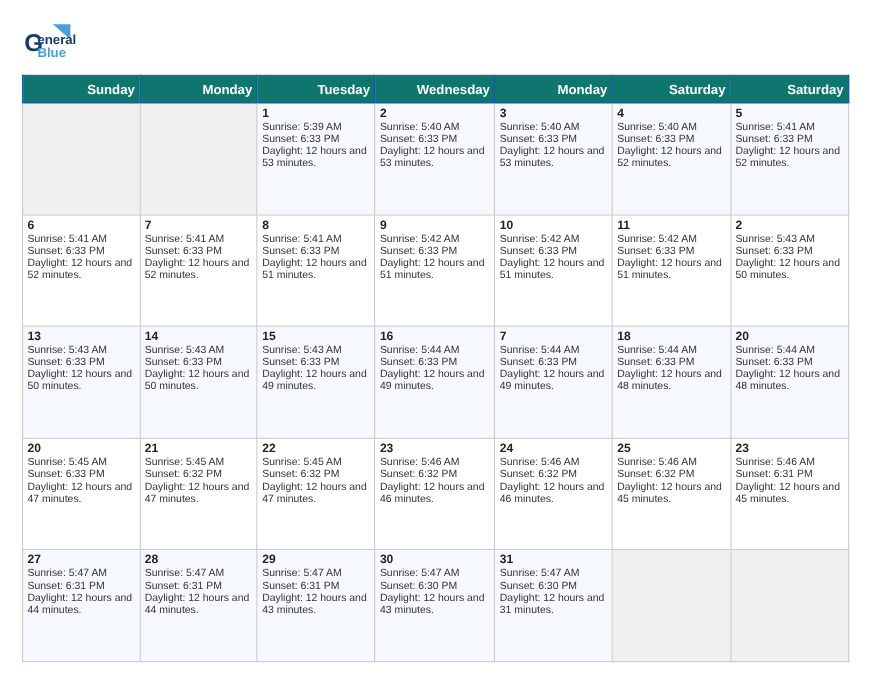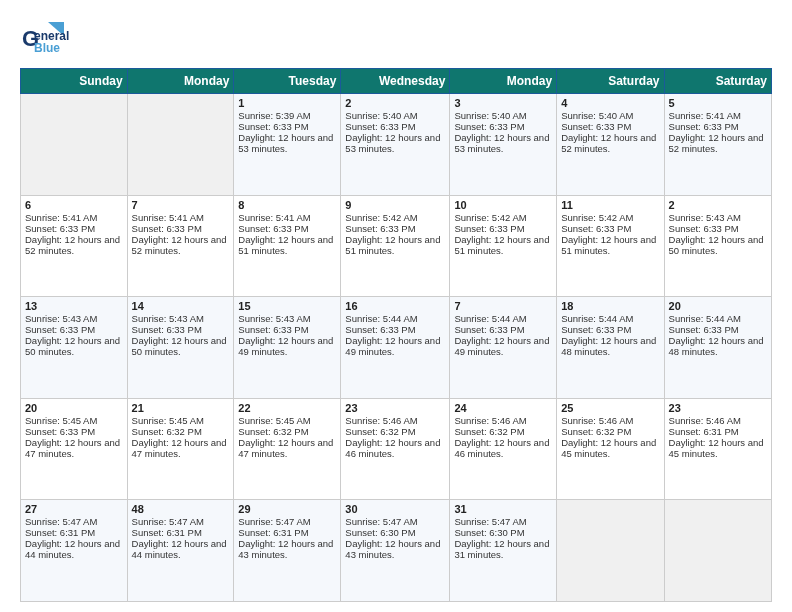--- a/index.html
+++ b/index.html
@@ -149,21 +149,21 @@
           <td><span class="day-num">20</span><span>Sunrise: 5:45 AM</span><br><span>Sunset: 6:33 PM</span><br><span>Daylight: 12 hours and 47 minutes.</span></td>
           <td><span class="day-num">21</span><span>Sunrise: 5:45 AM</span><br><span>Sunset: 6:32 PM</span><br><span>Daylight: 12 hours and 47 minutes.</span></td>
           <td><span class="day-num">22</span><span>Sunrise: 5:45 AM</span><br><span>Sunset: 6:32 PM</span><br><span>Daylight: 12 hours and 47 minutes.</span></td>
           <td><span class="day-num">23</span><span>Sunrise: 5:46 AM</span><br><span>Sunset: 6:32 PM</span><br><span>Daylight: 12 hours and 46 minutes.</span></td>
           <td><span class="day-num">24</span><span>Sunrise: 5:46 AM</span><br><span>Sunset: 6:32 PM</span><br><span>Daylight: 12 hours and 46 minutes.</span></td>
           <td><span class="day-num">25</span><span>Sunrise: 5:46 AM</span><br><span>Sunset: 6:32 PM</span><br><span>Daylight: 12 hours and 45 minutes.</span></td>
           <td><span class="day-num">23</span><span>Sunrise: 5:46 AM</span><br><span>Sunset: 6:31 PM</span><br><span>Daylight: 12 hours and 45 minutes.</span></td>
         </tr>
         <tr>
           <td><span class="day-num">27</span><span>Sunrise: 5:47 AM</span><br><span>Sunset: 6:31 PM</span><br><span>Daylight: 12 hours and 44 minutes.</span></td>
-          <td><span class="day-num">48</span><span>Sunrise: 5:47 AM</span><br><span>Sunset: 6:31 PM</span><br><span>Daylight: 12 hours and 44 minutes.</span></td>
+          <td><span class="day-num">28</span><span>Sunrise: 5:47 AM</span><br><span>Sunset: 6:31 PM</span><br><span>Daylight: 12 hours and 44 minutes.</span></td>
           <td><span class="day-num">29</span><span>Sunrise: 5:47 AM</span><br><span>Sunset: 6:31 PM</span><br><span>Daylight: 12 hours and 43 minutes.</span></td>
           <td><span class="day-num">30</span><span>Sunrise: 5:47 AM</span><br><span>Sunset: 6:30 PM</span><br><span>Daylight: 12 hours and 43 minutes.</span></td>
           <td><span class="day-num">31</span><span>Sunrise: 5:47 AM</span><br><span>Sunset: 6:30 PM</span><br><span>Daylight: 12 hours and 31 minutes.</span></td>
           <td class="empty-cell"></td>
           <td class="empty-cell"></td>
         </tr>
       </tbody>
   </table>
 </div>
 

